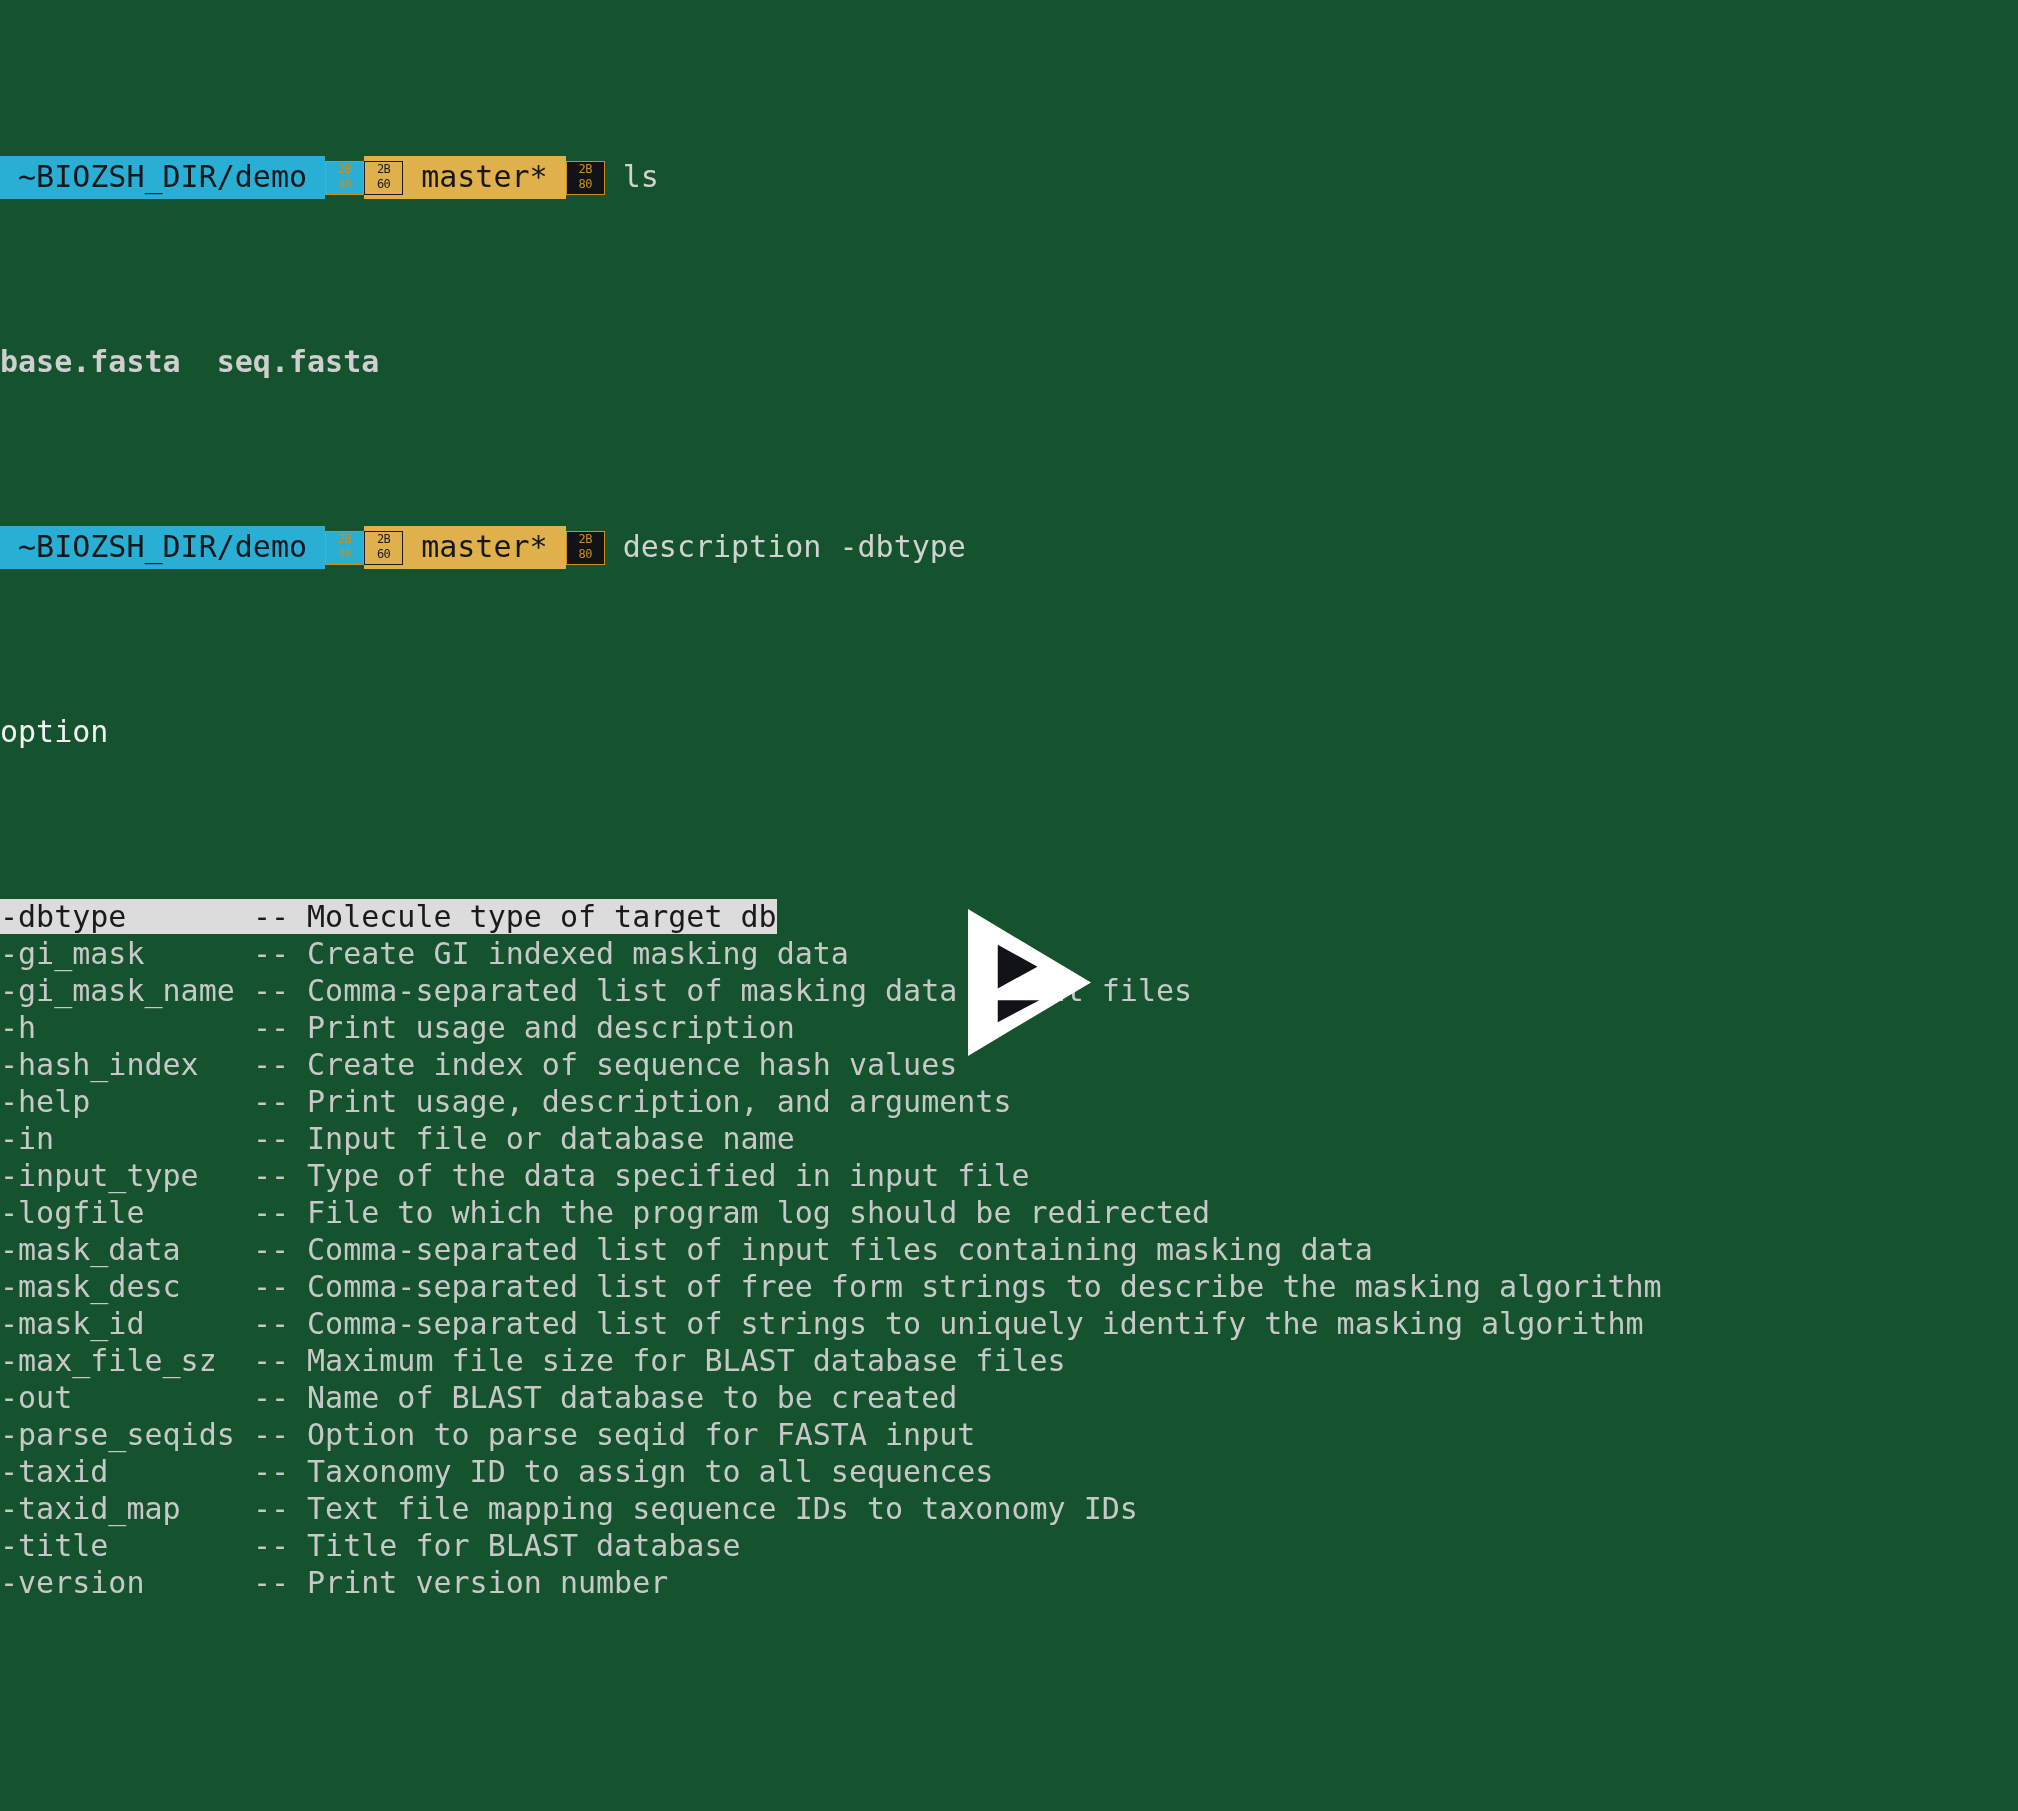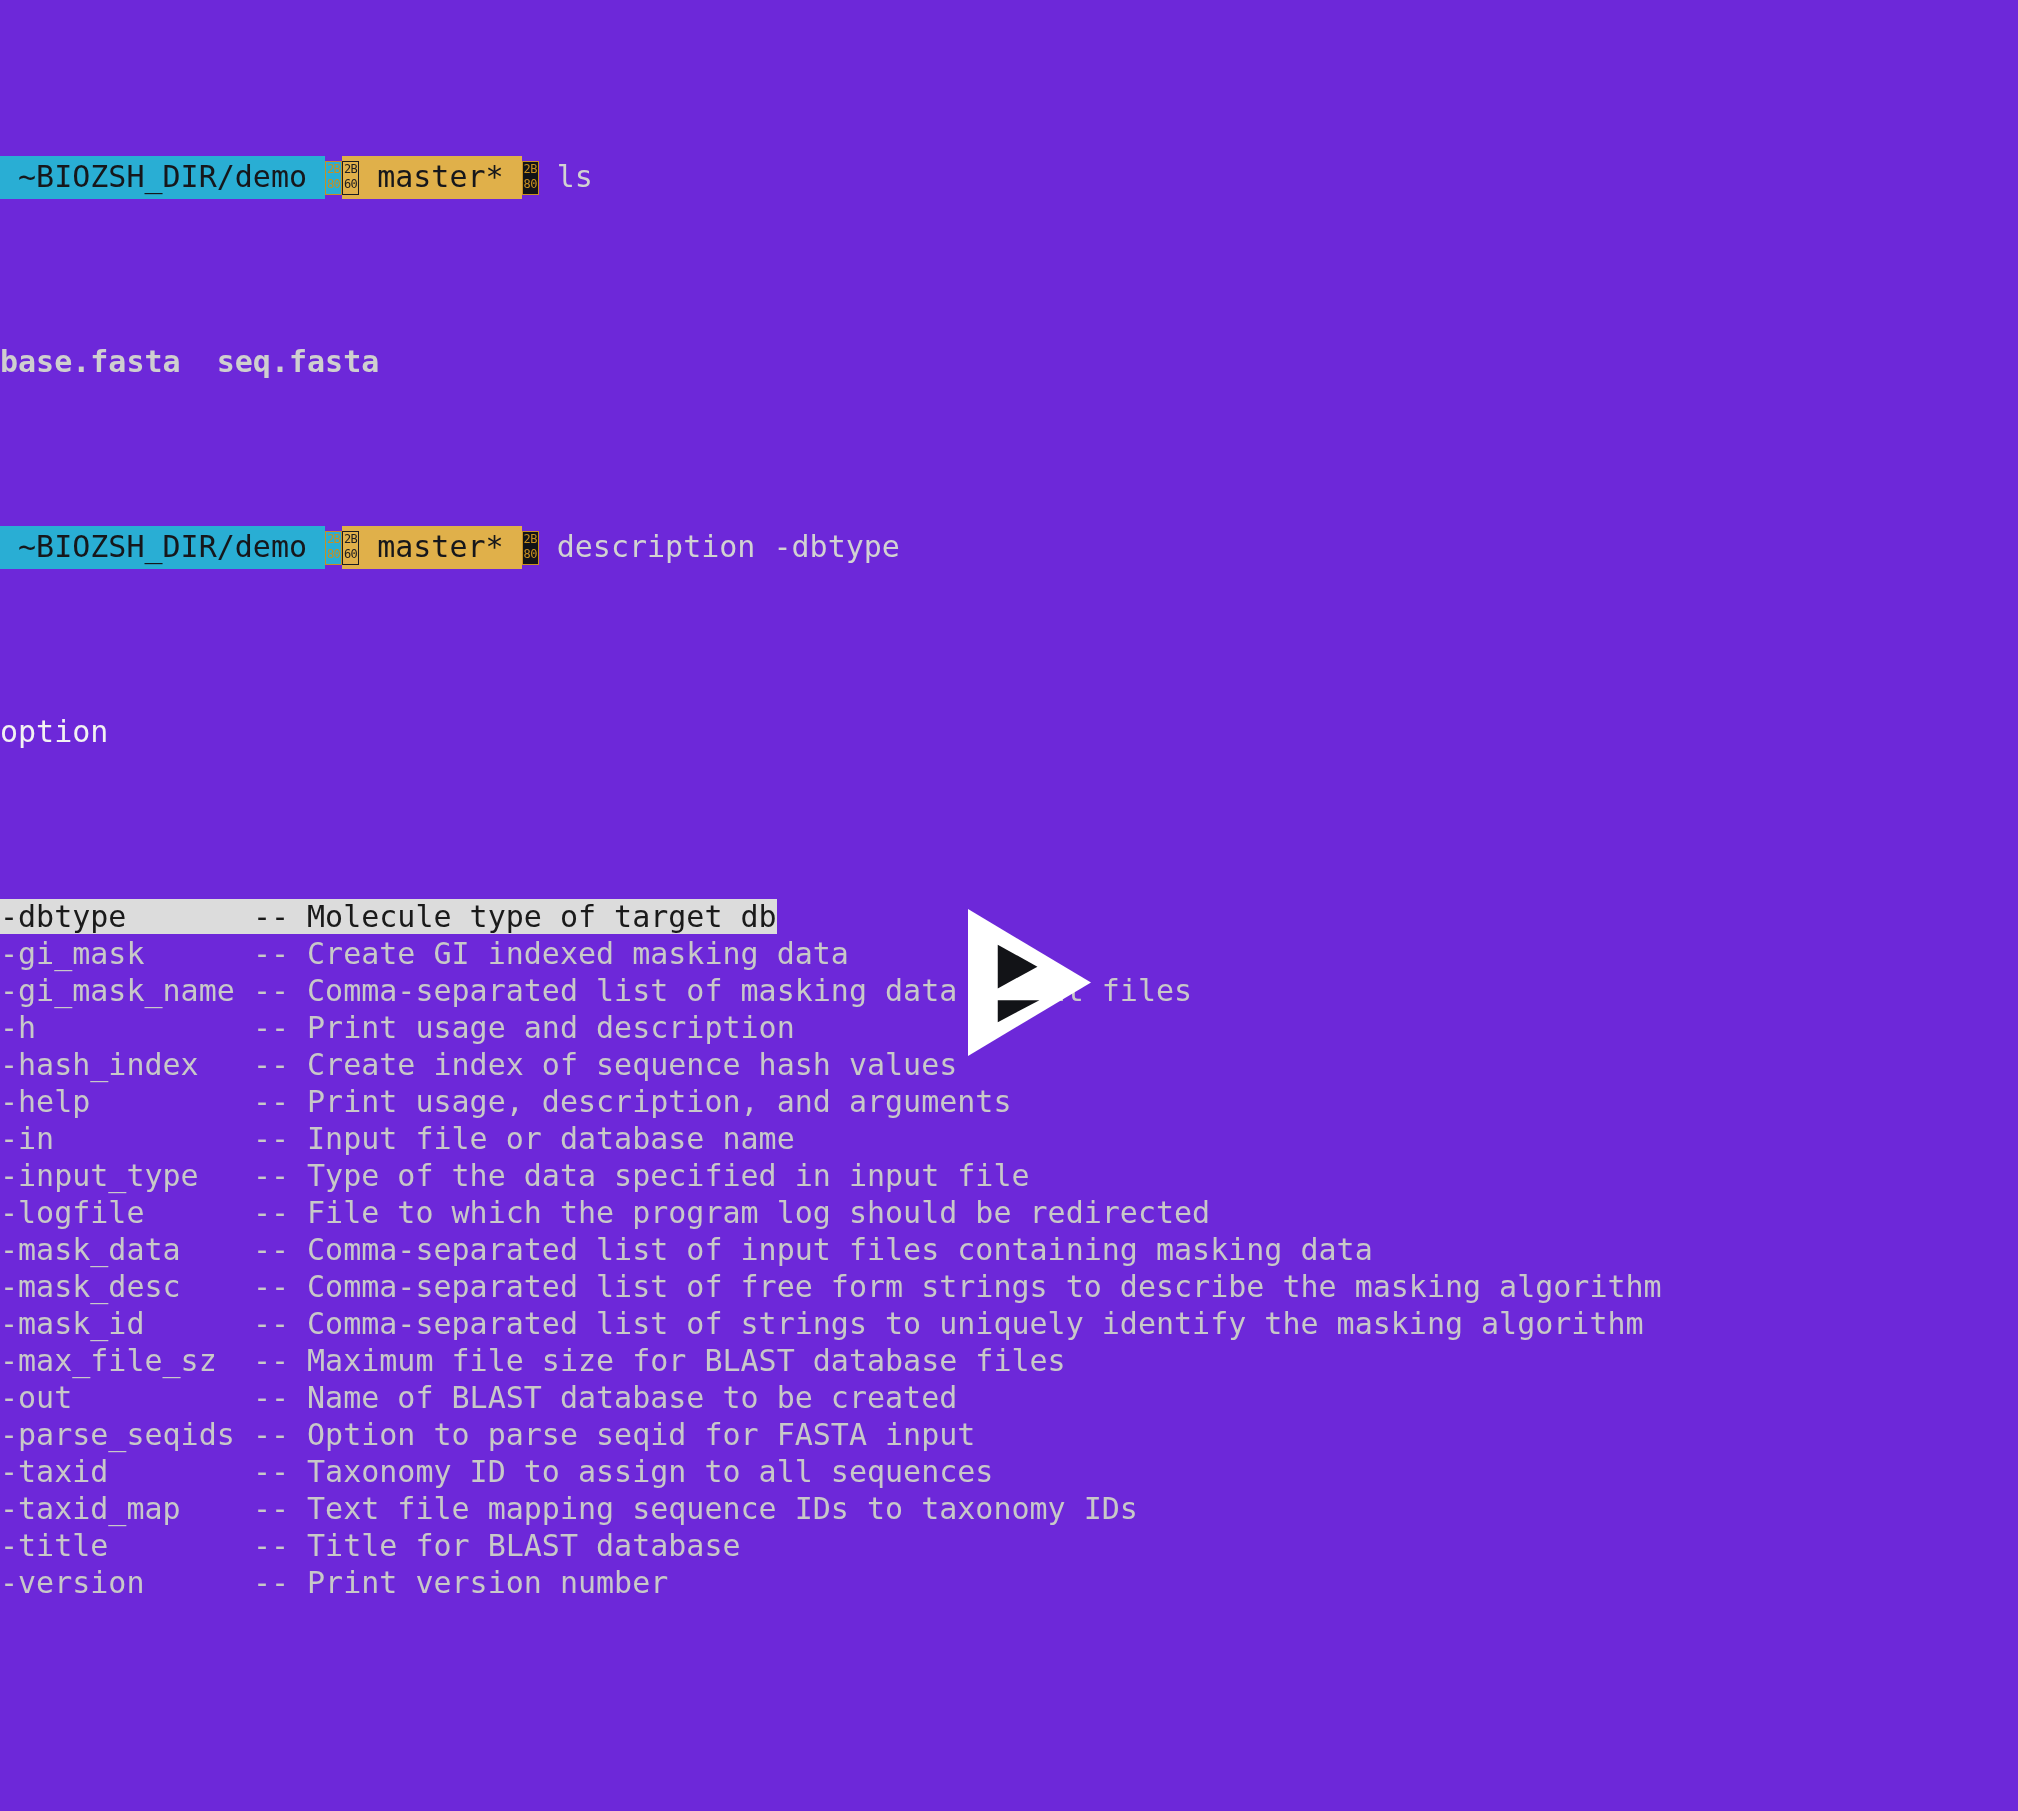--- a/index.html
+++ b/index.html
@@ -11,21 +11,21 @@
     width: 2019px;
     height: 1812px;
     overflow: hidden;
     font-family: "DejaVu Sans Mono", "Liberation Mono", monospace;
   }
 
   #terminal {
     position: relative;
     width: 2019px;
     height: 1812px;
-    background: #6d28d9;
+    background: #14532d;
     font-size: 30px;
     line-height: 37px;
     color: #d2d2d2;
     padding: 10px 0 0 0;
     box-sizing: border-box;
     white-space: pre;
     letter-spacing: 0;
   }
 
   .line {
@@ -42,21 +42,21 @@
   }
   .seg-git {
     background: #e0b04a;
     color: #16171b;
     padding: 3px 0 5px 0;
   }
 
   
   .tofu {
     display: inline-block;
-    width: 17px;
+    width: 39px;
     height: 34px;
     vertical-align: -8px;
     position: relative;
     box-sizing: border-box;
     border: 1px solid currentColor;
     font-size: 0;
     margin: 0;
     overflow: hidden;
   }
   .tofu i {

